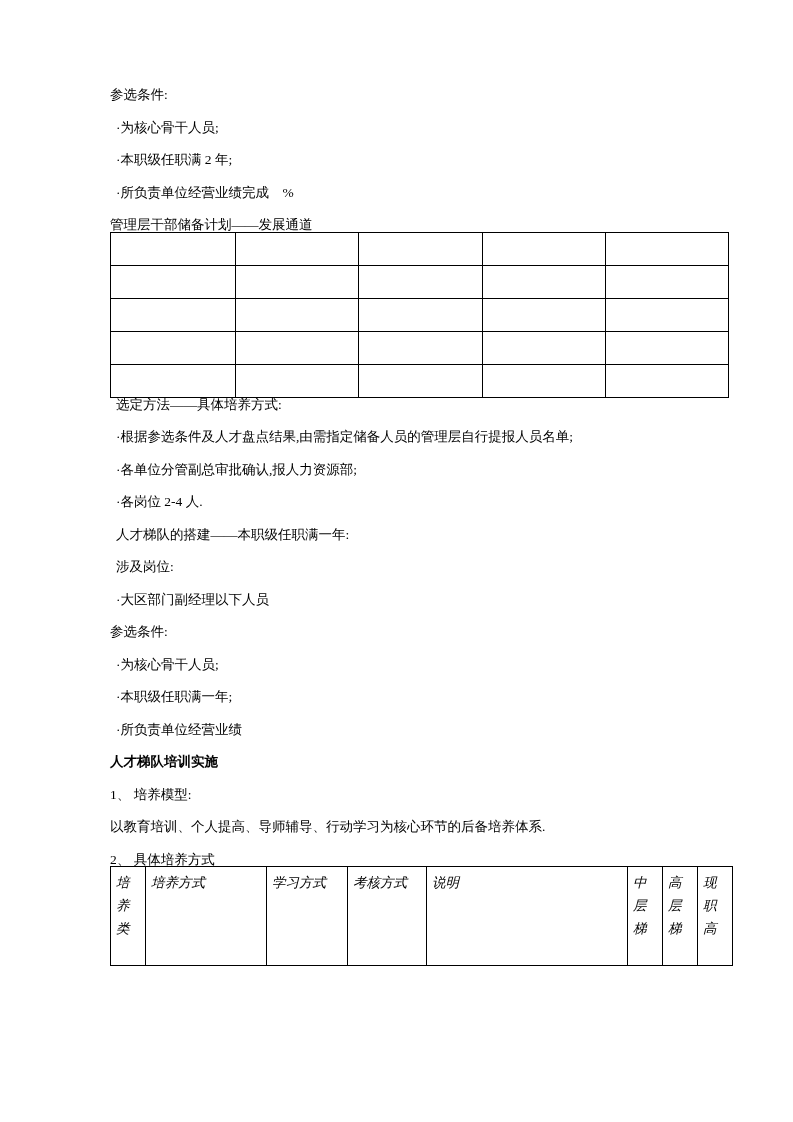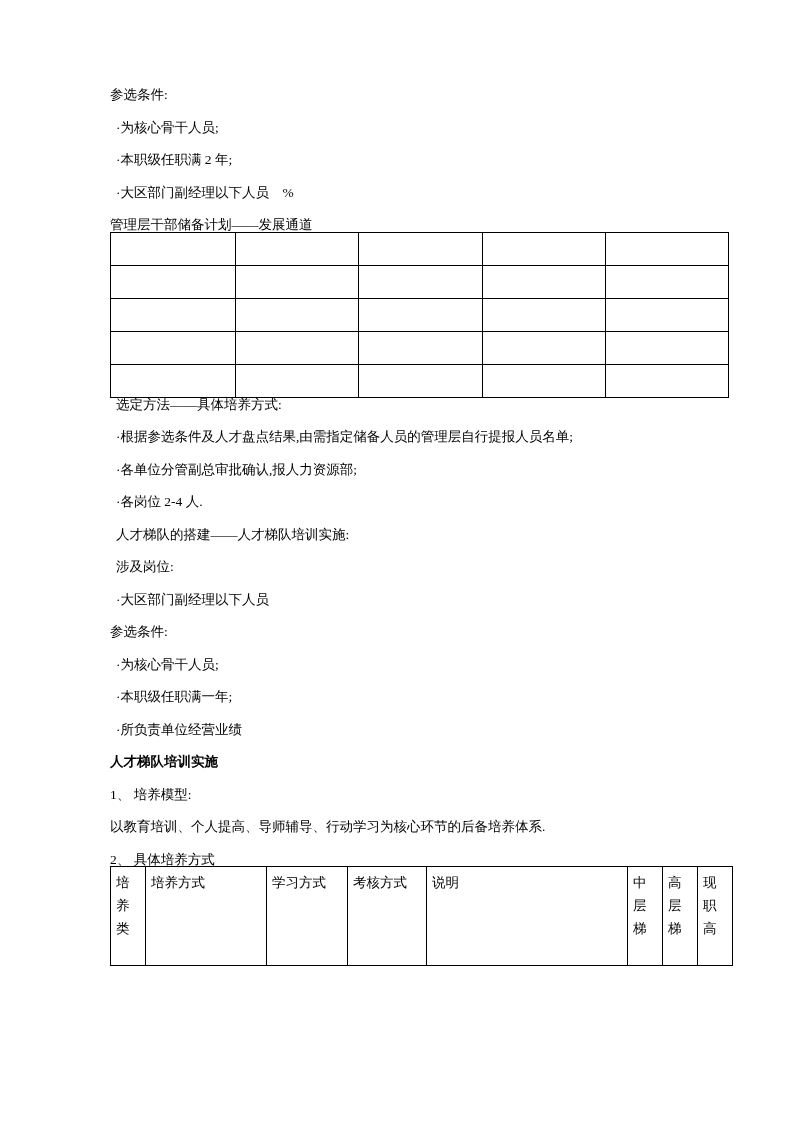--- a/index.html
+++ b/index.html
@@ -71,31 +71,32 @@
   }
   .cell-top {
     height: 90px;
   }
   .block-table-1 {
     margin-top: 4px;
     margin-bottom: 19px;
   }
   .block-table-2 {
     margin-top: 6px;
+    font-style: italic;
   }
 </style>
 </head>
 <body>
 
 <div class="page">
 
   <div class="line para">参选条件:</div>
   <div class="line para indent1">·为核心骨干人员;</div>
   <div class="line para indent1">·本职级任职满 2 年;</div>
-  <div class="line para indent1">·大区部门副经理以下人员    %</div>
+  <div class="line para indent1">·所负责单位经营业绩完成    %</div>
 
   <div class="line">管理层干部储备计划——发展通道</div>
 
   <table class="grid block-table-1">
     <tbody>
         <tr>
       <td style="width:116px"></td>
       <td style="width:114px"></td>
       <td style="width:115px"></td>
       <td style="width:114px"></td>
@@ -130,21 +131,21 @@
       <td></td>
     </tr>
   </tbody>
     </table>
 
   <div class="line para indent1">选定方法——具体培养方式:</div>
   <div class="line para indent1">·根据参选条件及人才盘点结果,由需指定储备人员的管理层自行提报人员名单;</div>
   <div class="line para indent1">·各单位分管副总审批确认,报人力资源部;</div>
   <div class="line para indent1">·各岗位 2-4 人.</div>
 
-  <div class="line para indent1">人才梯队的搭建——人才梯队培训实施:</div>
+  <div class="line para indent1">人才梯队的搭建——本职级任职满一年:</div>
   <div class="line para indent1">涉及岗位:</div>
   <div class="line para indent1">·大区部门副经理以下人员</div>
 
   <div class="line para">参选条件:</div>
   <div class="line para indent1">·为核心骨干人员;</div>
   <div class="line para indent1">·本职级任职满一年;</div>
   <div class="line para indent1">·所负责单位经营业绩</div>
 
   <div class="line para bold">人才梯队培训实施</div>
   <div class="line para">1、 培养模型:</div>

